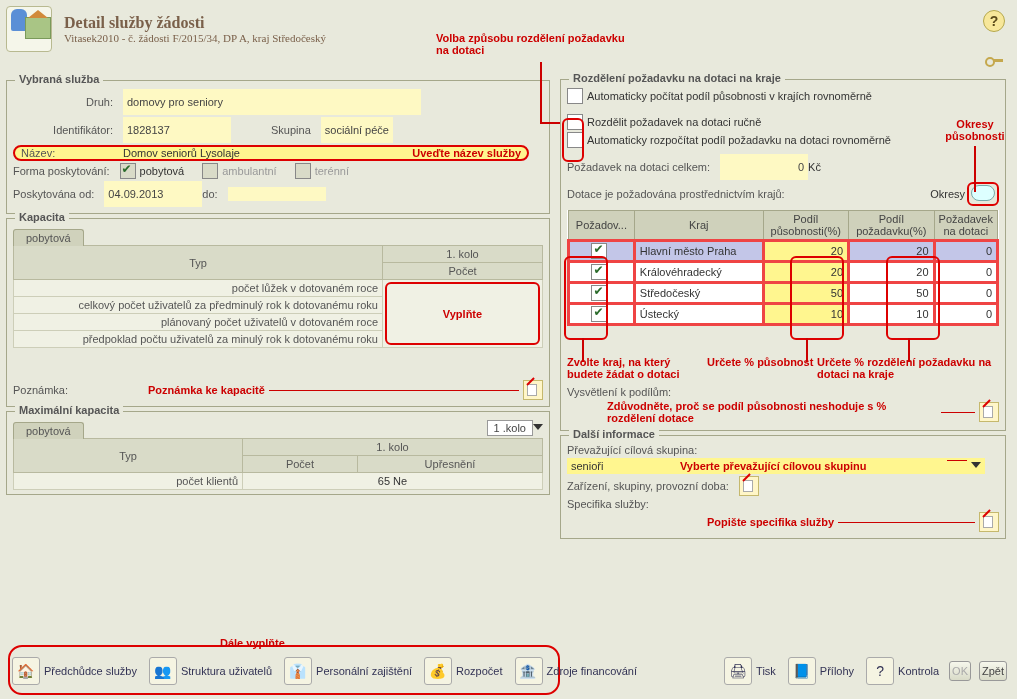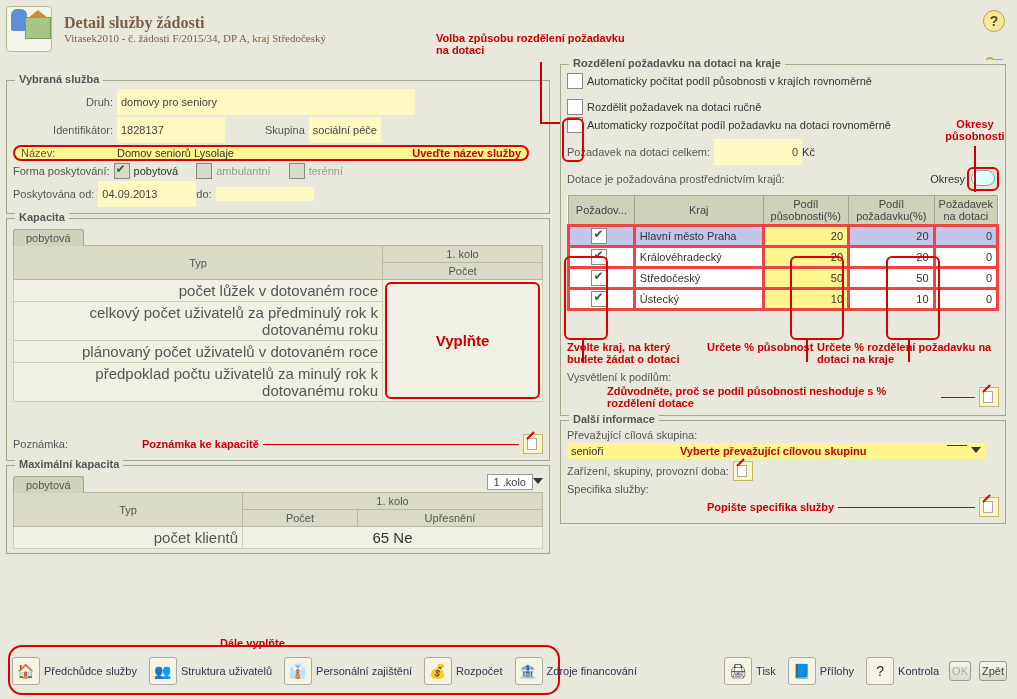--- a/index.html
+++ b/index.html
@@ -14,35 +14,35 @@
   .help-icon{position:absolute;right:12px;top:10px;width:20px;height:20px;background:#f7e79a;border:1px solid #b5a84d;border-radius:50%;text-align:center;line-height:20px;font-weight:bold;color:#5a4a1a;font-size:14px;cursor:pointer}
   .key-icon{position:absolute;right:14px;top:56px;width:18px;height:10px;background:transparent}
   .key-icon::before{content:"";position:absolute;left:0;top:1px;width:6px;height:6px;border:2px solid #c5a84d;border-radius:50%}
   .key-icon::after{content:"";position:absolute;left:8px;top:3px;width:10px;height:3px;background:#c5a84d}
 
   .pane{position:absolute;background:#e8e9dc}
   .fieldset{position:relative;border:1px solid #a5a78a;margin:4px 4px 2px 4px;padding:6px 6px 4px 6px}
   .fieldset>.legend{position:absolute;top:-8px;left:8px;background:#e8e9dc;padding:0 4px;font-weight:bold;color:#555}
 
   .row{display:flex;align-items:center;margin:2px 0}
-  .lbl{color:#555;padding-right:4px}
+  .lbl{color:#555;padding-right:10px}
   .val{background:#fef9c3;color:#444;padding:7px 4px;display:inline-block}
   .highlight{background:#fff68f;border:2px solid #d00;border-radius:10px;padding:0 6px;display:inline-block}
   .red{color:#c00;font-weight:bold}
   .red-line{border-top:1px solid #c00;flex:1;height:0;margin:0 4px}
 
   .chk{width:14px;height:14px;border:1px solid #888;background:#fff;display:inline-block;margin-right:4px;position:relative;vertical-align:middle}
   .chk.on::after{content:"✔";position:absolute;left:1px;top:-2px;font-size:12px;color:#2a6b2a}
   .chk.gray{background:#d9dbc8}
 
   .tab{display:inline-block;background:#d0d2bc;border:1px solid #a5a78a;border-bottom:none;padding:2px 12px;color:#555;border-radius:3px 3px 0 0}
 
   .tbl{width:100%;border-collapse:collapse;background:#f0f1e4;margin-top:-1px;border:1px solid #a5a78a}
   .tbl th{background:#d9dbc8;border:1px solid #b8b99f;padding:2px 4px;font-weight:normal;color:#555;font-size:11px}
-  .tbl td{border:1px solid #cdceb8;padding:2px 4px;font-size:15px}
+  .tbl td{border:1px solid #cdceb8;padding:2px 4px;font-size:11px}
   .tbl .typ{text-align:right;color:#555}
 
   .grid{border-collapse:collapse;width:100%;background:#fff}
   .grid th{background:#cfd1bb;border:1px solid #a5a78a;padding:2px 4px;font-weight:normal;color:#444;text-align:center}
   .grid td{border:3px solid #ef4444;padding:1px 4px}
   .grid .sel{background:#c3c6e8}
   .grid .podil{text-align:right;background:#fff68f}
   .grid .num{text-align:right}
 
   .edit-ic{width:18px;height:18px;background:#fff6c8;border:1px solid #c5b86d;display:inline-block;position:relative;cursor:pointer}
@@ -179,21 +179,21 @@
             </tr>
       <tr>
               <td class="typ">počet klientů</td>
               <td colspan="2" style="text-align:center">65 Ne</td>
             </tr>
     </tbody>
         </table>
   </div>
 </div>
 
-<div class="pane" style="left:556px;top:60px;width:454px">
+<div class="pane" style="left:556px;top:75px;width:454px">
   <div class="fieldset">
     <div class="legend">Rozdělení požadavku na dotaci na kraje</div>
     <div class="row">
           <span class="chk"></span>
           <span>Automaticky počítat podíl působnosti v krajích rovnoměrně</span>
         </div>
     <div style="height:6px"></div>
     <div class="row">
           <span class="chk"></span>
           <span>Rozdělit požadavek na dotaci ručně</span>

